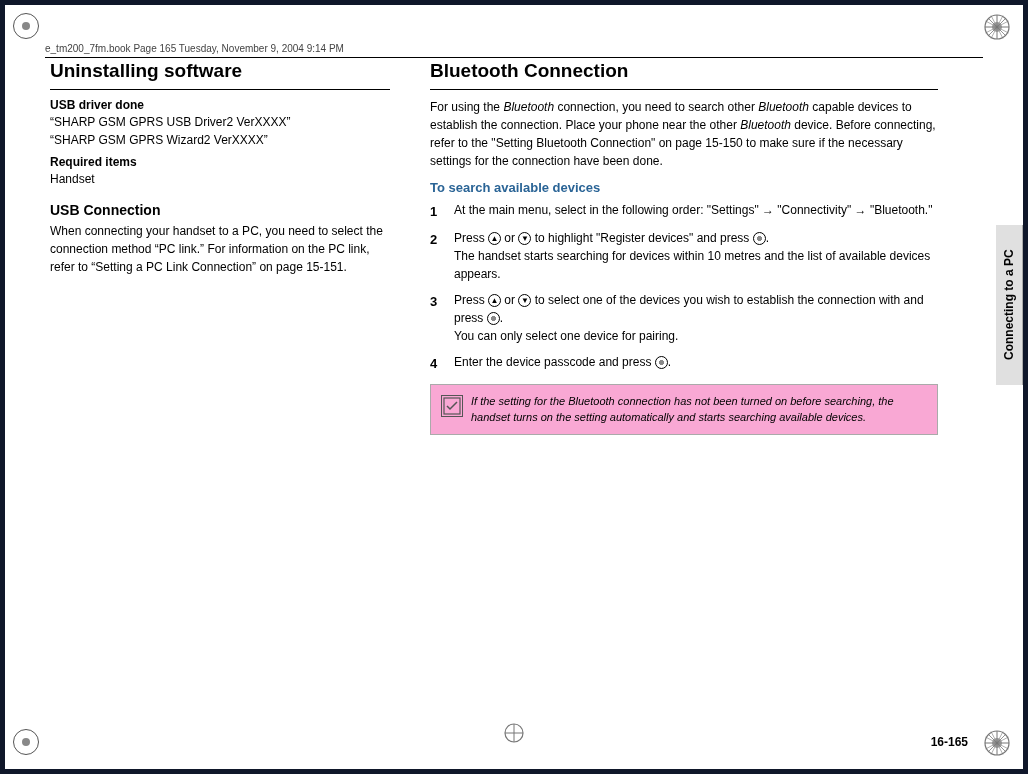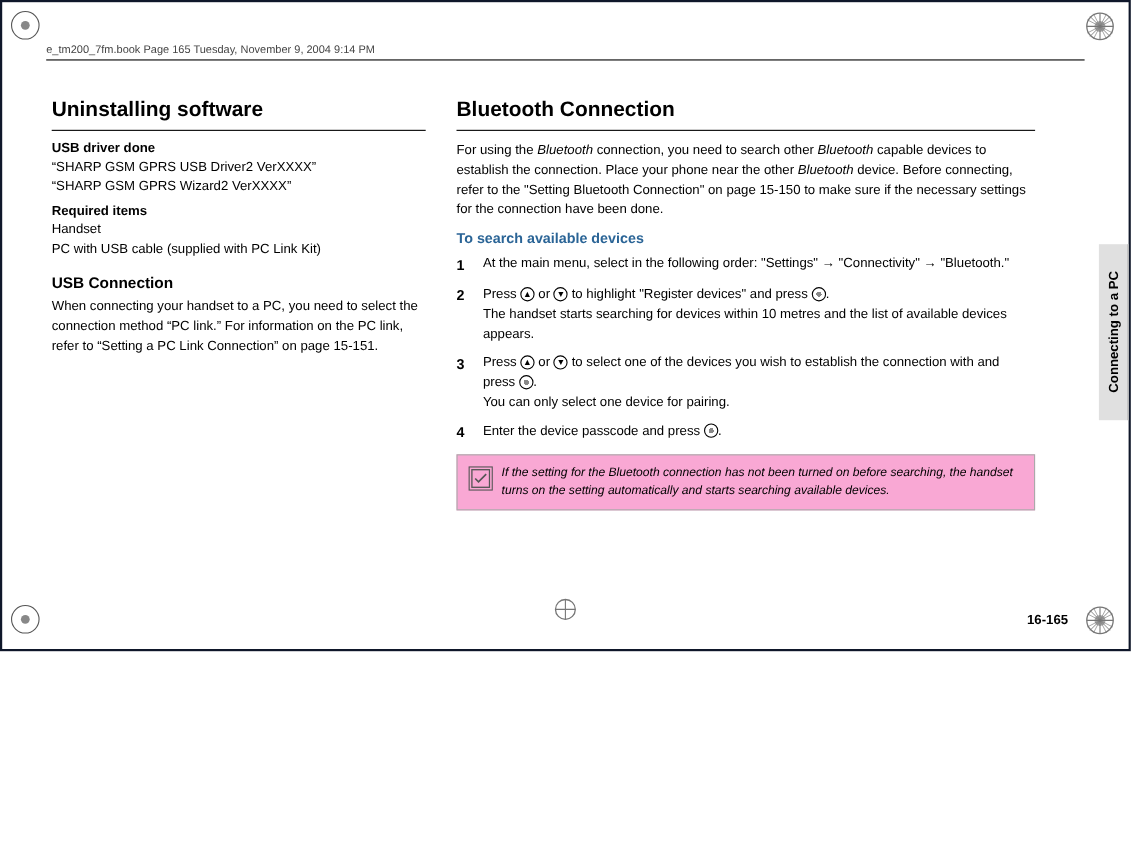--- a/index.html
+++ b/index.html
@@ -10,24 +10,24 @@
       background: #ffffff;
       font-family: Arial, Helvetica, sans-serif;
       font-size: 13px;
       color: #000000;
       overflow: hidden;
       position: relative;
     }
 
     .page-container {
       width: 1028px;
-      height: 592px;
+      height: 774px;
       background: #ffffff;
       position: relative;
-      border: 2px solid #0f172a;
+      border: 5px solid #0f172a;
     }
 
     
     .corner {
       position: absolute;
       width: 32px;
       height: 32px;
     }
     .corner-tl { top: 8px; left: 8px; }
     .corner-tr { top: 8px; right: 8px; }
@@ -98,22 +98,21 @@
     }
 
     
     .content-area {
       position: absolute;
       top: 55px;
       left: 45px;
       right: 85px;
       bottom: 45px;
       display: flex;
-      gap: 28px;
-      margin-top: 32px;
+      gap: 40px;
     }
 
     
     .left-column {
       flex: 1;
       max-width: 340px;
     }
 
     
     .right-column {
@@ -312,21 +311,20 @@
 
     <div class="left-column">
 
       <h2 class="section-title">Uninstalling software</h2>
       <hr class="section-divider">
       <p class="label-bold">USB driver done</p>
       <p class="label-text">“SHARP GSM GPRS USB Driver2 VerXXXX”</p>
       <p class="label-text">“SHARP GSM GPRS Wizard2 VerXXXX”</p>
       <p class="label-bold">Required items</p>
       <p class="label-text">Handset</p>
-      <p class="label-text">PC with USB cable (supplied with PC Link Kit)</p>
 
 
       <h3 class="subsection-title">USB Connection</h3>
       <p class="body-text">When connecting your handset to a PC, you need to select the connection method “PC link.” For information on the PC link, refer to “Setting a PC Link Connection” on page 15-151.</p>
 
     </div>
 
     <div class="right-column">
 
       <h2 class="section-title">Bluetooth Connection</h2>

